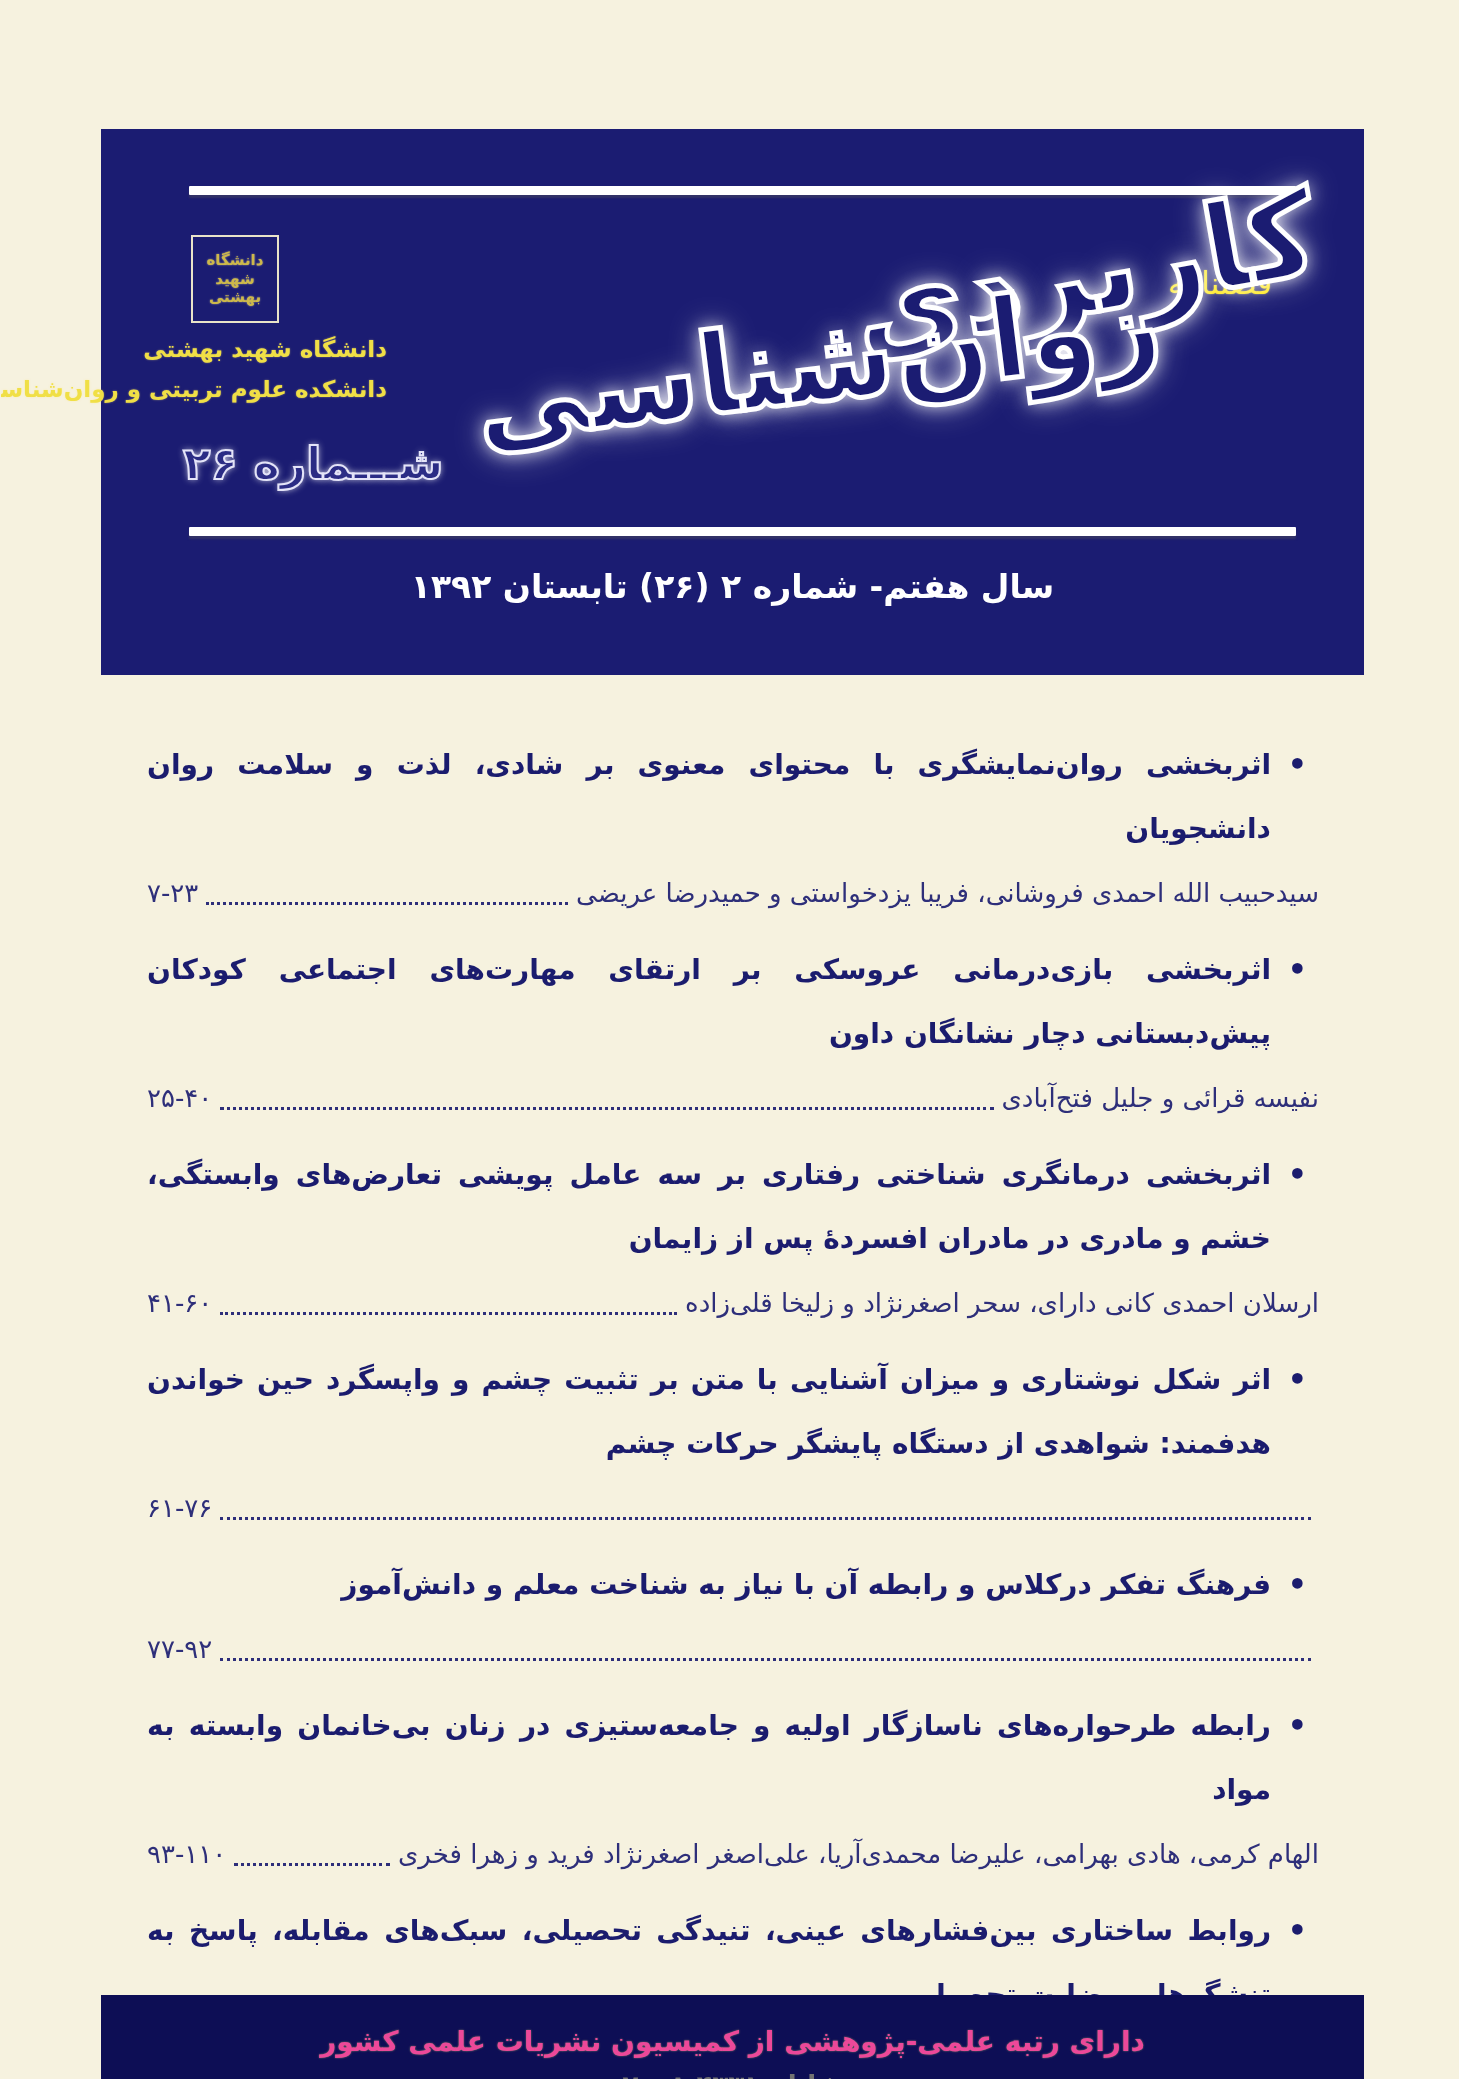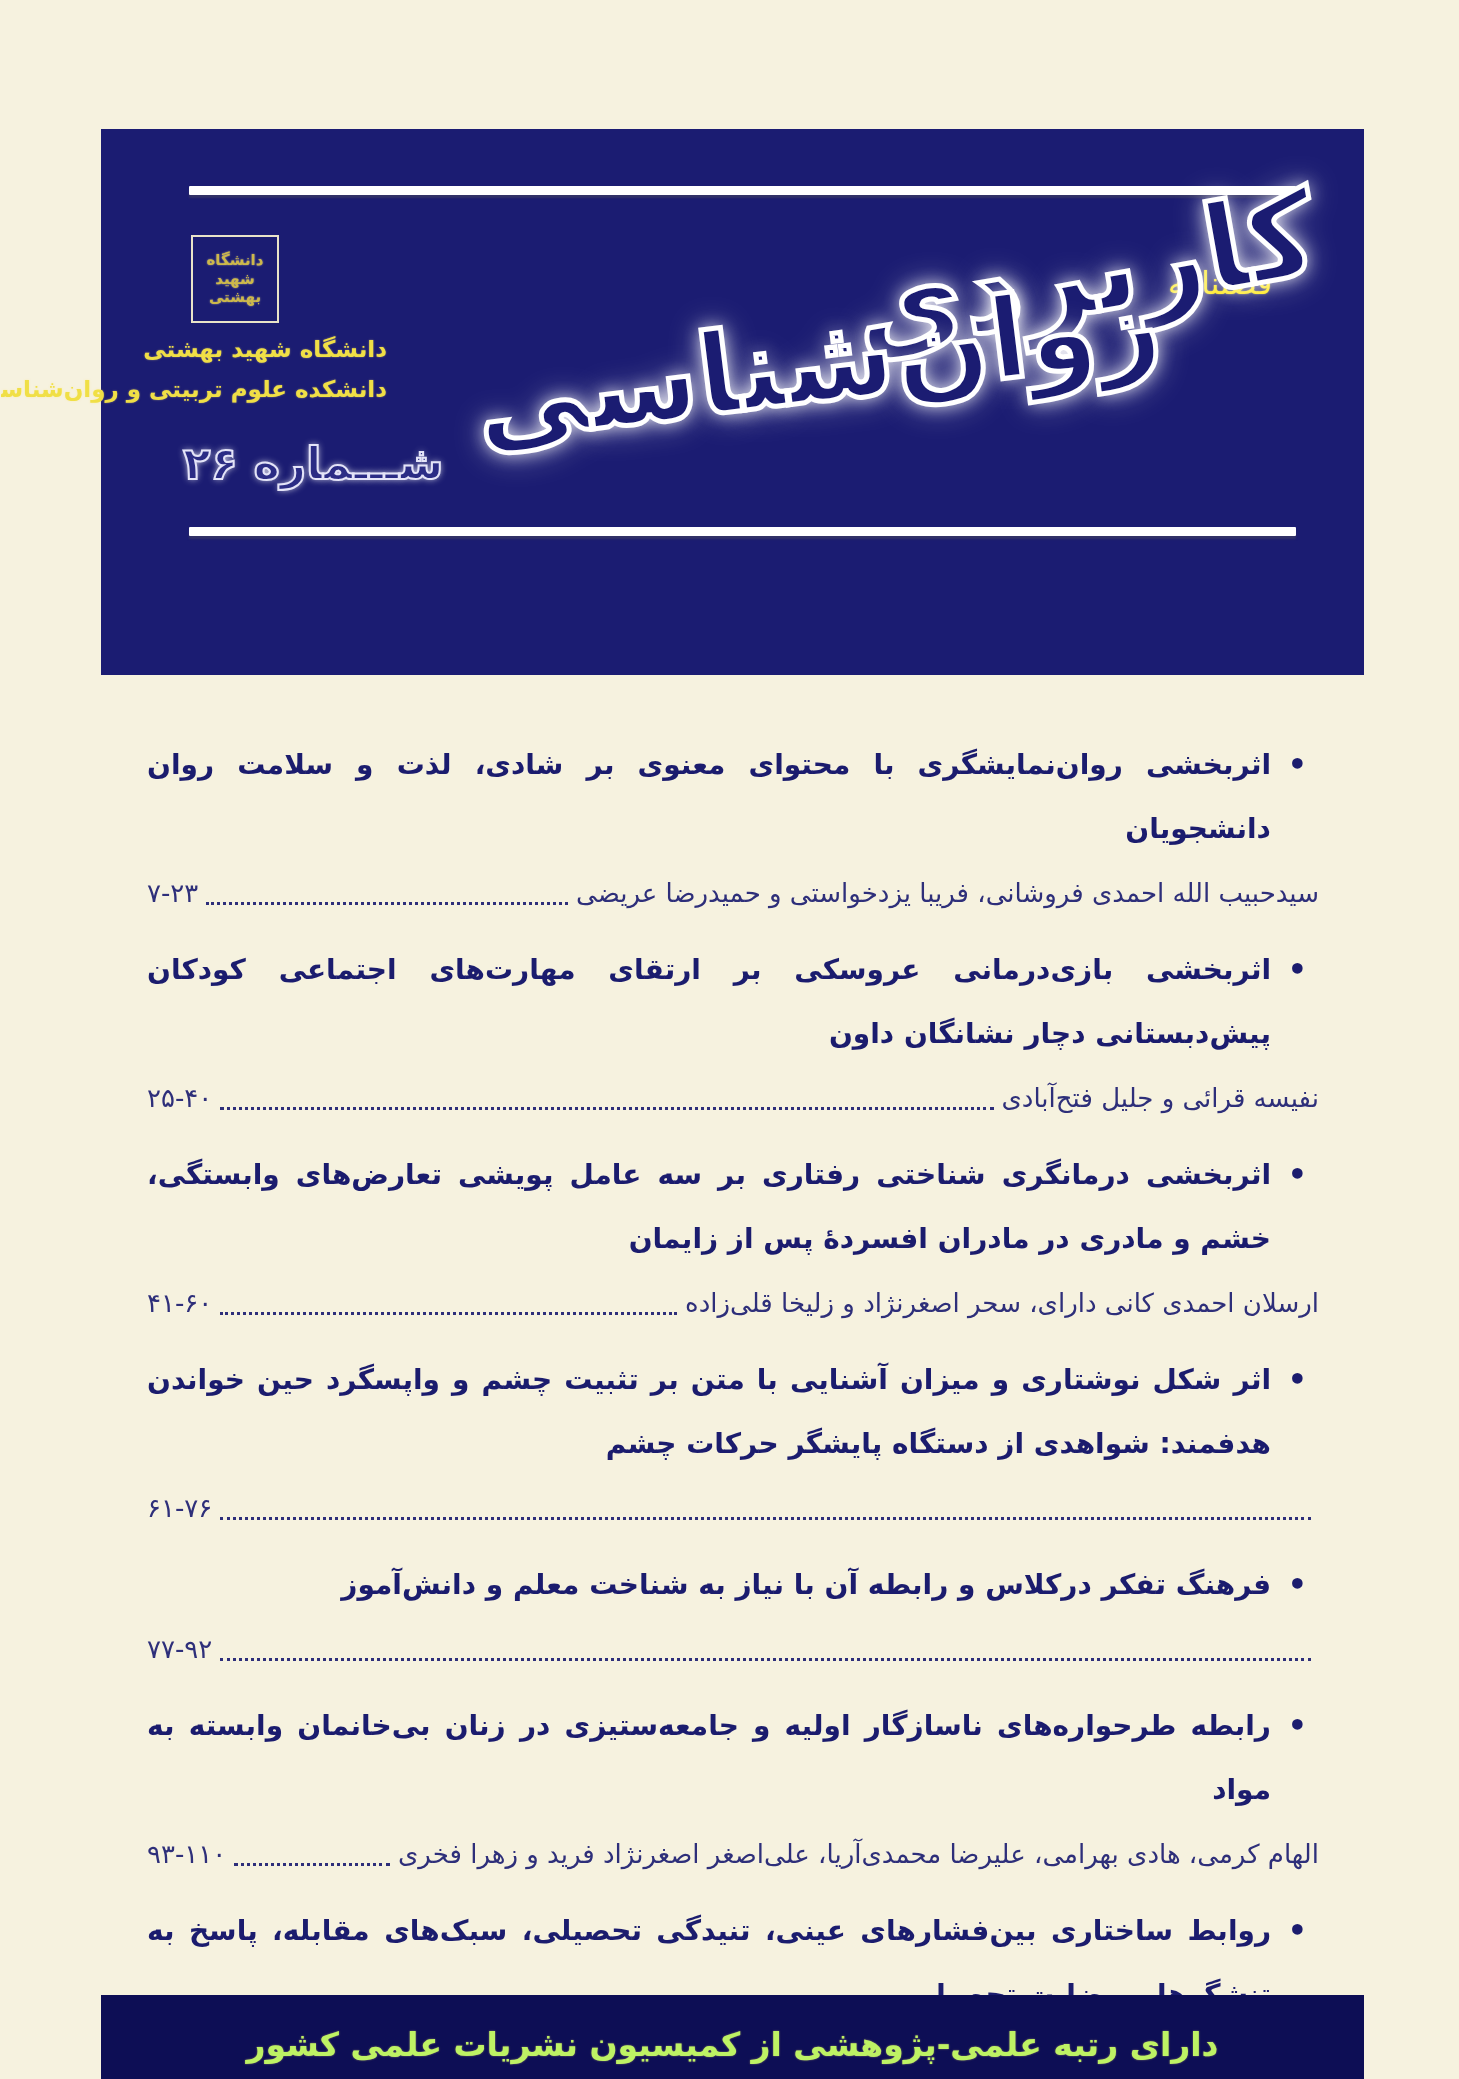--- a/index.html
+++ b/index.html
@@ -103,21 +103,21 @@
   .pages{white-space:nowrap;direction:ltr;unicode-bidi:isolate;}
 
   
   .footer-box{
     position:absolute;left:100px;top:1950px;width:1263px;height:129px;
     background:#0d0e55;
     text-align:center;
   }
   .footer-rank{
     margin-top:30px;
-    color:#bef264;font-weight:bold;font-size:33px;
+    color:#ec4899;font-weight:bold;font-size:28px;
     text-shadow:0 0 2px rgba(255,235,120,.5);
   }
   .footer-issn{
     margin-top:12px;
     color:#737373;font-weight:bold;font-size:26px;
   }
   .issn-value{direction:ltr;unicode-bidi:isolate;display:inline-block;margin-right:8px;}
 </style>
 </head>
 <body>
@@ -138,20 +138,21 @@
 
     <div class="quarterly">فصلنامه</div>
 
     <div class="cal-word cal-upper">کاربردی</div>
     <div class="cal-word cal-lower">روان‌شناسی</div>
 
     <div class="issue-label">شـــماره ۲۶</div>
 
     <div class="rule rule-mid"></div>
 
+    <div class="header-subtitle">سال هفتم- شماره ۲ (۲۶)  تابستان ۱۳۹۲</div>
   </div>
 
   <div class="toc">
 
     <div class="entry">
       <div class="entry-title">
         <span class="bullet">•</span><span>اثربخشی روان‌نمایشگری با محتوای معنوی بر شادی، لذت و سلامت روان دانشجویان</span>
       </div>
       <div class="entry-authors">
         <span class="authors-names">سیدحبیب الله احمدی فروشانی، فریبا یزدخواستی و حمیدرضا عریضی</span>

